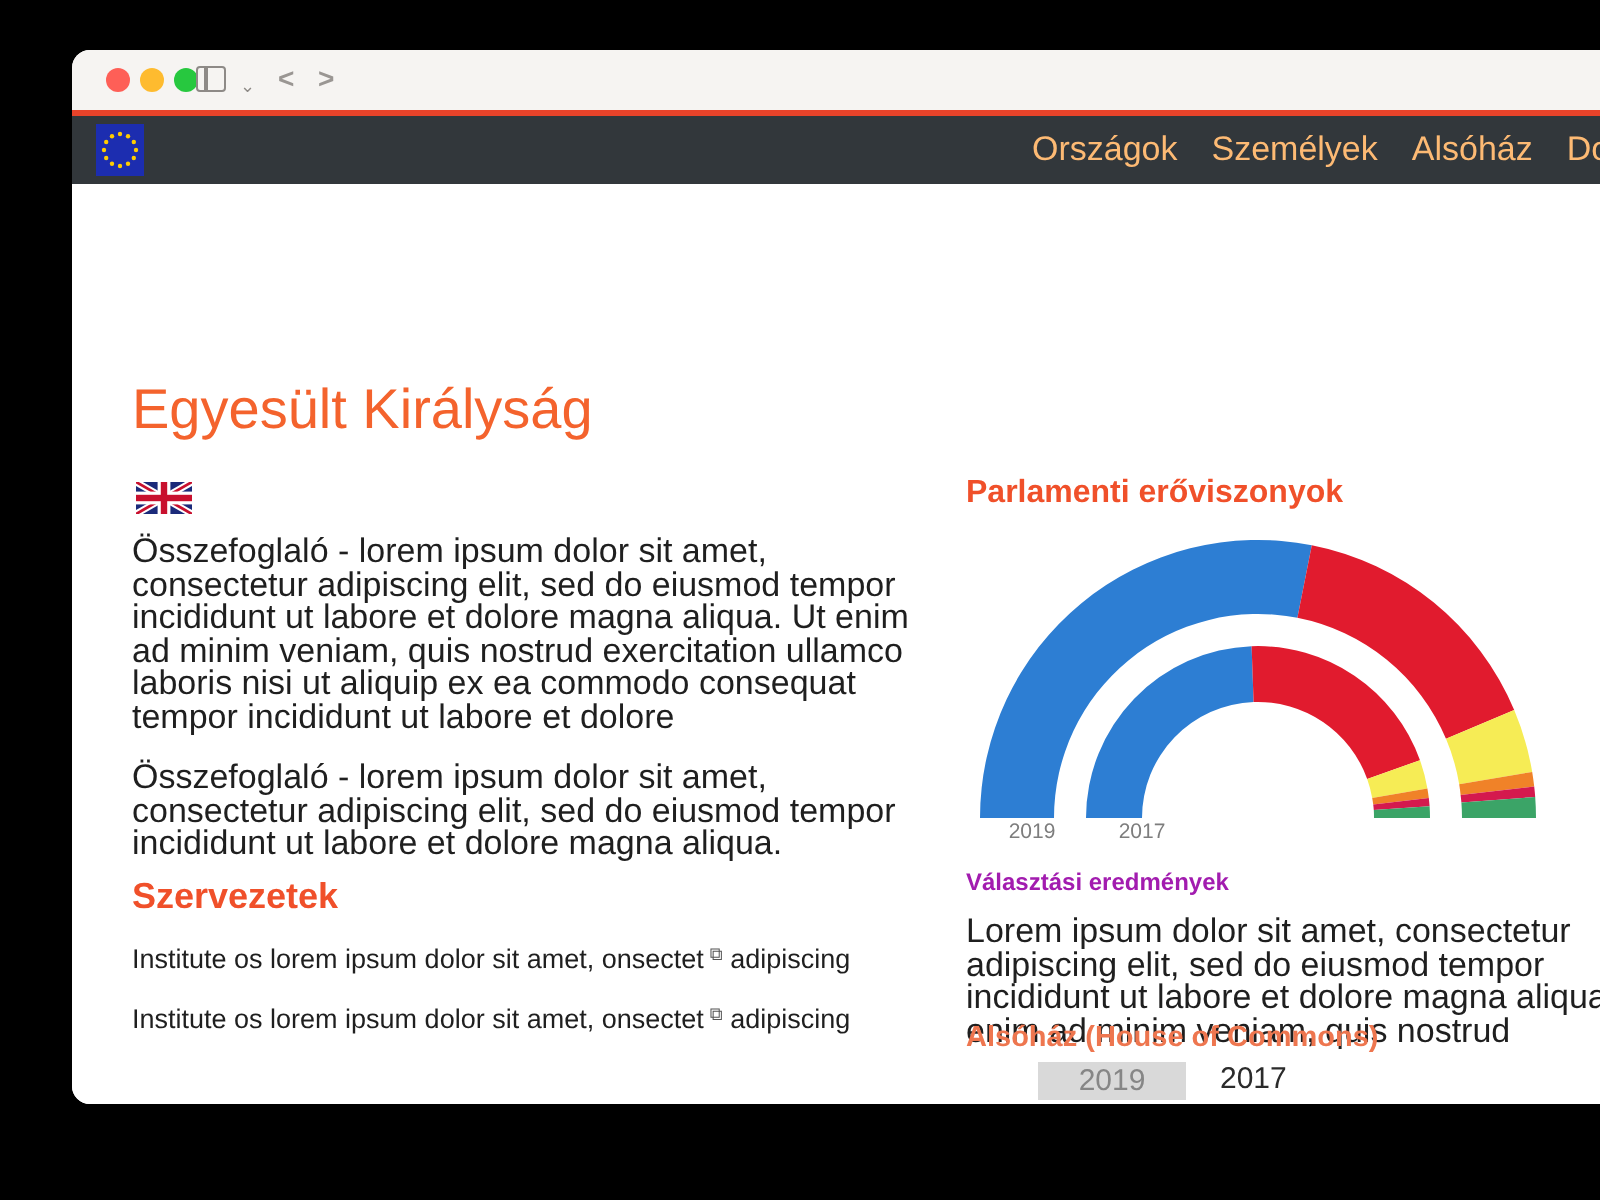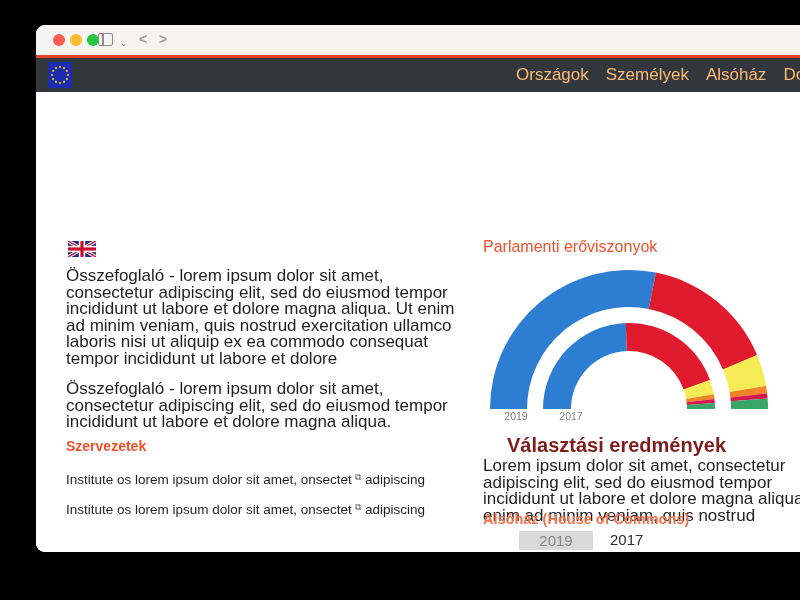--- a/index.html
+++ b/index.html
@@ -30,30 +30,30 @@
   .eu-flag{position:absolute;left:12px;top:4px;width:24px;height:26px;}
   .navlinks{position:absolute;left:480px;top:0;height:34px;display:flex;gap:17px;align-items:center;}
   .navlink{color:#fdba74;font-size:17px;white-space:nowrap;cursor:pointer;}
   
   .content{position:absolute;left:0;top:67px;width:100%;height:460px;background:#fff;}
   .page-title{position:absolute;left:30px;top:97px;font-size:28px;color:#f4632d;font-weight:500;}
   .uk-flag{position:absolute;left:32px;top:149px;width:28px;height:16px;}
   .para{position:absolute;font-size:17px;line-height:16.5px;color:#1f1f1f;}
   .p1{left:30px;top:176px;width:394px;}
   .p2{left:30px;top:289px;width:394px;}
-  .h-org{position:absolute;left:30px;top:346px;font-size:14px;font-weight:bold;color:#f0502a;}
+  .h-org{position:absolute;left:30px;top:346px;font-size:18px;font-weight:bold;color:#f0502a;}
   .orglist{position:absolute;left:30px;top:377px;width:400px;}
   .orglink{font-size:13.5px;line-height:16.5px;color:#1f1f1f;margin-bottom:10px;cursor:pointer;}
   .ext-ic{font-size:9px;color:#555;vertical-align:4px;margin-left:3px;}
-  .h-parl{position:absolute;left:447px;top:146px;font-size:16px;font-weight:normal;color:#f0502a;}
+  .h-parl{position:absolute;left:447px;top:146px;font-size:16px;font-weight:bold;color:#f0502a;}
   .parl-svg{position:absolute;left:450px;top:173px;}
   .ring-label{position:absolute;top:318px;width:40px;text-align:center;font-size:10.5px;color:#7d7d7d;}
   .rl-2019{left:460px;}
   .rl-2017{left:515px;}
-  .h-valaszt{position:absolute;left:447px;top:342px;font-size:20px;font-weight:bold;color:#7f1d1d;margin-left:24px;}
+  .h-valaszt{position:absolute;left:447px;top:342px;font-size:12px;font-weight:bold;color:#a21caf;}
   .p3{left:447px;top:366px;width:362px;}
   .h-also{position:absolute;left:447px;top:419px;font-size:14.5px;color:#ee764f;font-weight:bold;}
   .tab-2019{position:absolute;left:483px;top:439px;width:74px;height:19px;background:#d9d9d9;
             color:#868686;font-size:15px;text-align:center;line-height:19px;cursor:pointer;}
   .tab-2017{position:absolute;left:574px;top:439px;font-size:15px;color:#2b2b2b;cursor:pointer;}
 </style>
 </head>
 <body>
 
 <div class="window">
@@ -89,20 +89,21 @@
     </svg>
     <div class="navlinks">
       <span class="navlink">Országok</span>
       <span class="navlink">Személyek</span>
       <span class="navlink">Alsóház</span>
       <span class="navlink">Dokumentumok</span>
     </div>
   </div>
 
   <div class="content">
+    <div class="page-title">Egyesült Királyság</div>
 
     <svg class="uk-flag" viewBox="0 0 28 16">
       <rect width="28" height="16" fill="#1b2a7a"></rect>
       <path d="M0,0 L28,16 M28,0 L0,16" stroke="#fff" stroke-width="3.4"></path>
       <path d="M0,0 L28,16 M28,0 L0,16" stroke="#c8102e" stroke-width="1.4"></path>
       <rect x="10.8" y="0" width="6.4" height="16" fill="#fff"></rect>
       <rect x="0" y="4.8" width="28" height="6.4" fill="#fff"></rect>
       <rect x="12.4" y="0" width="3.2" height="16" fill="#c8102e"></rect>
       <rect x="0" y="6.4" width="28" height="3.2" fill="#c8102e"></rect>
     </svg>

